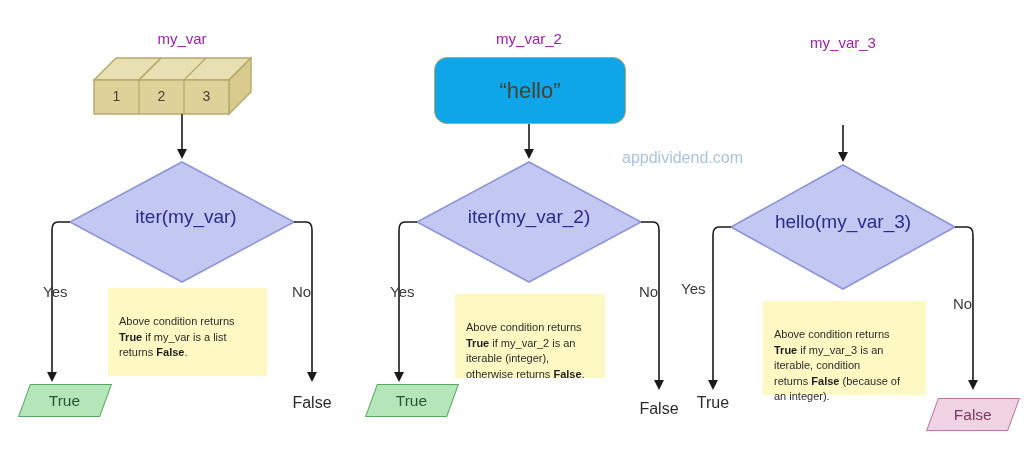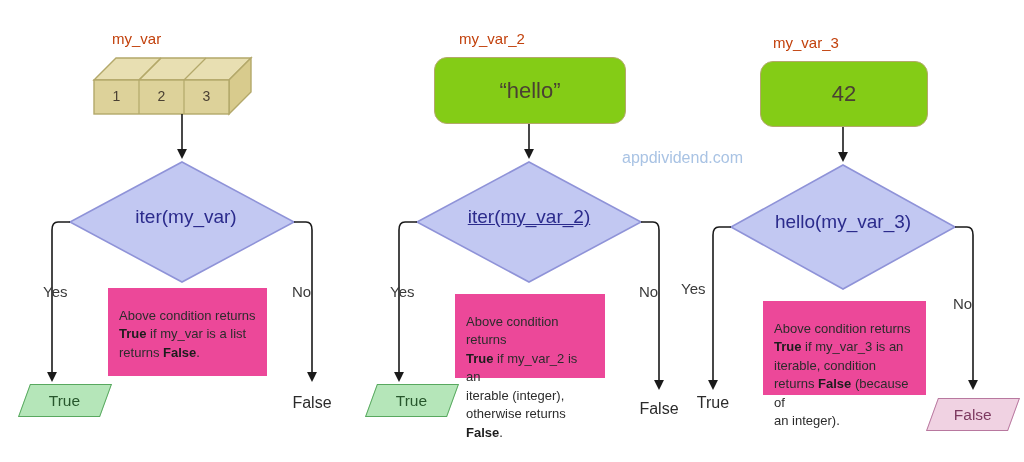--- a/index.html
+++ b/index.html
@@ -4,33 +4,33 @@
 <style>
   html,body{margin:0;padding:0;background:#ffffff;}
   body{width:1024px;height:462px;position:relative;overflow:hidden;
        font-family:"Liberation Sans","DejaVu Sans",sans-serif;}
   .stage{position:absolute;left:0;top:0;width:1024px;height:462px;}
   svg.layer{position:absolute;left:0;top:0;width:1024px;height:462px;}
 
   .abs{position:absolute;}
 
   
-  .var-label{font-size:15px;color:#c2410c;white-space:nowrap;}
+  .var-label{font-size:15px;color:#a21caf;text-align:center;white-space:nowrap;}
 
   
   .tanbox{
-    background:#84cc16;border:1.6px solid #b3a86a;border-radius:13px;
+    background:#0ea5e9;border:1.6px solid #b3a86a;border-radius:13px;
     display:flex;align-items:center;justify-content:center;
     color:#4a4033;font-size:22px;
   }
 
   
   .note{
-    background:#ec4899;color:#2c2c2c;font-size:13px;line-height:1.42;
-    padding:19px 10px 9px 11px;box-sizing:border-box;
+    background:#fef9c3;color:#2c2c2c;font-size:11px;line-height:1.42;
+    padding:26px 10px 9px 11px;box-sizing:border-box;
   }
   .note b{font-weight:bold;color:#1d1d1d;}
 
   
   .edge-label{font-size:15px;color:#3a3a3a;white-space:nowrap;}
 
   
   .plain-term{font-size:16px;color:#2b2b2b;white-space:nowrap;text-align:center;}
 
   
@@ -122,43 +122,40 @@
     <div><b>True</b><span> if my_var is a list</span></div>
     <div><span>returns </span><b>False</b><span>.</span></div>
   </div>
 
   <div class="abs var-label" style="left:459px;top:30px;width:140px;">my_var_2</div>
 
   <div class="abs tanbox" style="left:434px;top:57px;width:190px;height:65px;">
     <span>“hello”</span>
   </div>
 
-  <div class="abs diamond-text" style="left:419px;top:206px;width:220px;text-decoration:underline;">iter(my_var_2)</div>
+  <div class="abs diamond-text" style="left:419px;top:206px;width:220px;">iter(my_var_2)</div>
 
   <div class="abs edge-label" style="left:390px;top:283px;">Yes</div>
   <div class="abs edge-label" style="left:639px;top:283px;">No</div>
 
   <div class="abs para green" style="left:371px;top:384px;width:82px;height:33px;">
     <span>True</span>
   </div>
 
   <div class="abs plain-term" style="left:619px;top:400px;width:80px;">False</div>
 
   <div class="abs note" style="left:455px;top:294px;width:150px;height:84px;">
     <div><span>Above condition  returns</span></div>
     <div><b>True</b><span> if my_var_2 is an</span></div>
     <div><span>iterable (integer),</span></div>
     <div><span>otherwise returns </span><b>False</b><span>.</span></div>
   </div>
 
   <div class="abs var-label" style="left:773px;top:34px;width:140px;">my_var_3</div>
 
-  <div class="abs tanbox" style="left:760px;top:61px;width:166px;height:64px;">
-    <span>42</span>
-  </div>
 
   <div class="abs diamond-text" style="left:733px;top:211px;width:220px;">hello(my_var_3)</div>
 
   <div class="abs edge-label" style="left:681px;top:280px;">Yes</div>
   <div class="abs edge-label" style="left:953px;top:295px;">No</div>
 
   <div class="abs plain-term" style="left:673px;top:394px;width:80px;">True</div>
 
   <div class="abs para pink" style="left:932px;top:398px;width:82px;height:33px;">
     <span>False</span>

